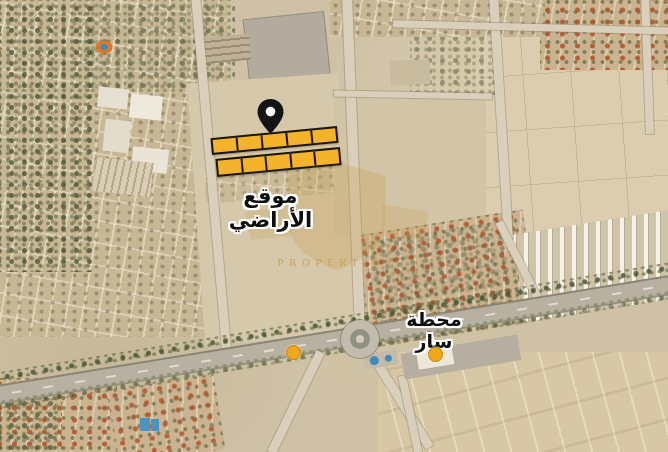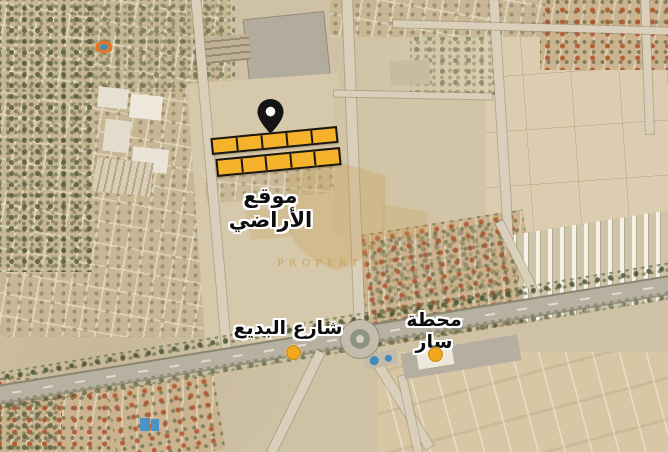--- a/index.html
+++ b/index.html
@@ -204,18 +204,17 @@
         <div class="plot-cell"></div>
       </div>
     </div>
 
   <svg class="pin" viewBox="0 0 27 35">
     <path class="pin-path" d="M13.5 0C6.1 0 .5 5.7 .5 12.9c0 8.9 13 21.6 13 21.6s13-12.7 13-21.6C26.5 5.7 20.9 0 13.5 0z"></path>
     <circle cx="13.5" cy="12.6" r="4.8" fill="#ffffff"></circle>
   </svg>
 
   <div class="maplabel lbl-site">موقع الأراضي</div>
-  <div class="maplabel lbl-road">شارع البديع</div>
   <div class="maplabel lbl-station">محطة سار</div>
   <div class="marker-dot dot-road"></div>
   <div class="marker-dot dot-station"></div>
 
 </div>
 
 </body></html>

